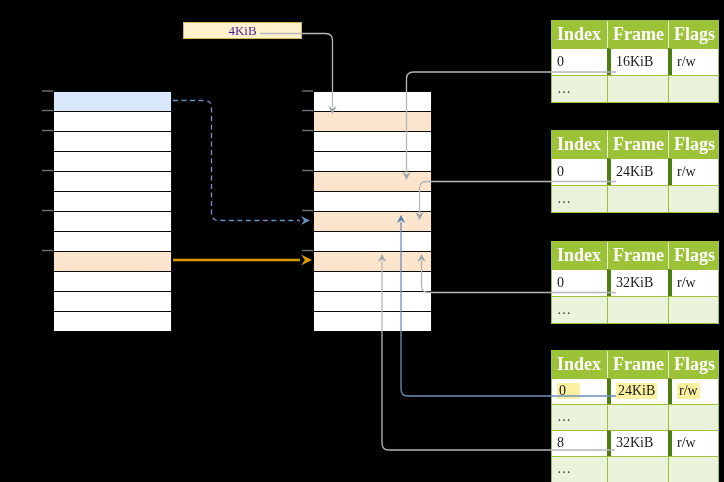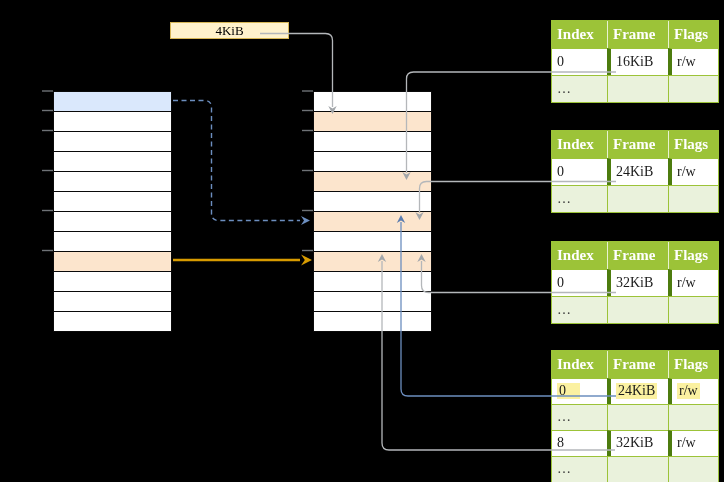--- a/index.html
+++ b/index.html
@@ -11,39 +11,39 @@
   .memcol{
     position:absolute; width:117px; border:1px solid #0a0a0a; background:#fff;
   }
   .memrow{height:19px; border-bottom:1px solid #0a0a0a;}
   .memrow:last-child{border-bottom:none;}
   .fill-white{background:#ffffff;}
   .fill-blue{background:#DAE8FC;}
   .fill-peach{background:#FCE5CD;}
   
   .sizebox{
-    position:absolute; left:170px; top:22px; width:117px; height:15px;
+    position:absolute; left:183px; top:22px; width:117px; height:15px;
     background:#FFF2CC; border:1px solid #D6B656;
-    font-size:13px; color:#000000; text-align:center; line-height:15px;
+    font-size:13px; color:#4c1d95; text-align:center; line-height:15px;
   }
   
   .ptable{
     position:absolute; left:551px; width:165.5px;
     border:1.5px solid #9CC338; display:grid;
     grid-template-columns:55px 61px 49.5px;
     background:#9CC338;
   }
   .t-std{grid-template-rows:27px 27px 27px;}
   .t-big{grid-template-rows:26.5px 26px 26px 26px 26px;}
   .cell{
     display:flex; align-items:center; padding-left:5px;
     font-size:14px; color:#1a1a1a; overflow:hidden;
   }
   .cell.hdr{
-    background:#9CC338; color:#fff; font-weight:bold; font-size:15px;
+    background:#9CC338; color:#fff; font-weight:bold; font-size:18px;
     border-left:1px solid #e8f2d2;
   }
   .cell.hdr.first{border-left:none;}
   .cell.data{background:#fff; border-left:4px solid #4d7c0f; border-top:1px solid #9CC338;}
   .cell.data.first{border-left:none;}
   .cell.dots{background:#EAF2DC; border-left:1px solid #9CC338; border-top:1px solid #9CC338; color:#3c3c3c;}
   .cell.dots.first{border-left:none;}
   .hl{background:#FBF1A1; padding:0 2px;}
   .hl-wide{padding-right:14px;}
   

